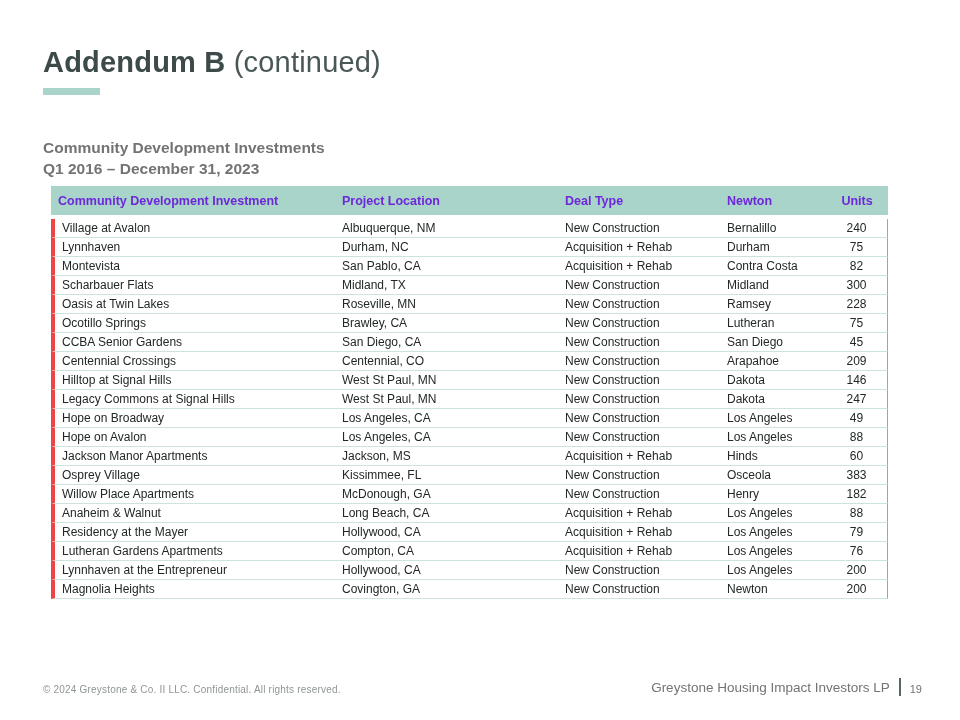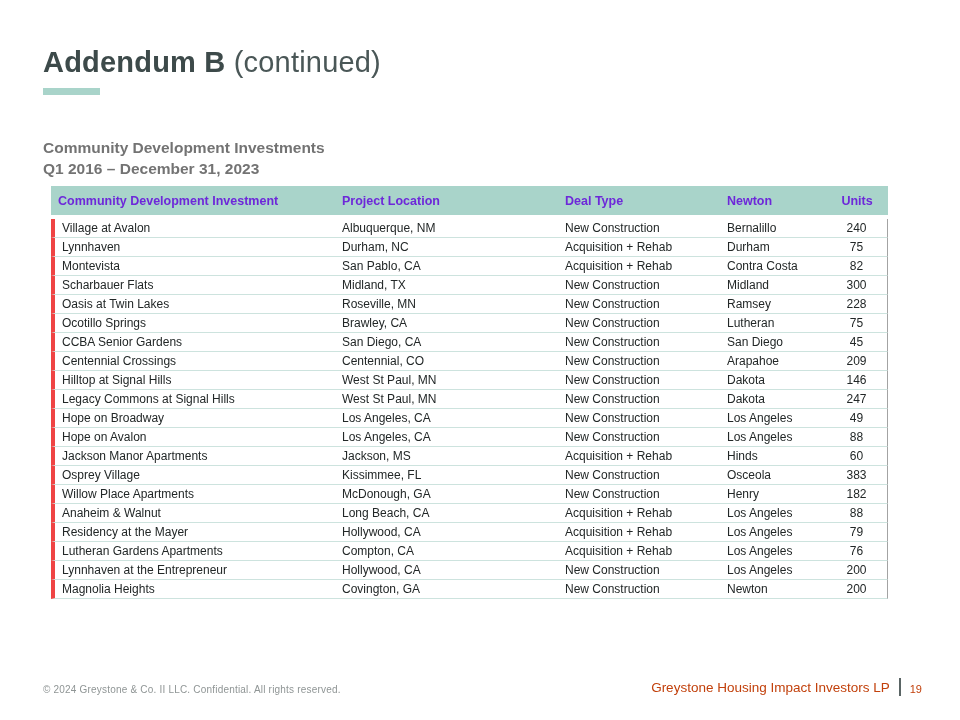--- a/index.html
+++ b/index.html
@@ -53,21 +53,21 @@
   .inv-table tbody td:first-child { border-left: 4px solid #ef4444; }
   .inv-table tbody td:last-child  { border-right: 1px solid #a3a3a3; }
   .inv-table tbody td.col-units { text-align: center; padding: 0; }
 
   .footer-left {
     position: absolute; left: 43px; top: 684px;
     font-size: 10px; color: #8f9595; letter-spacing: 0.2px;
   }
   .footer-right {
     position: absolute; right: 38px; top: 678px;
-    display: flex; align-items: center; gap: 9px; color: #c2410c;
+    display: flex; align-items: center; gap: 9px; color: #737373;
   }
   .footer-company { font-size: 13.5px; }
   .footer-sep { width: 2px; height: 18px; background: #3d4a4a; opacity: 0.85; }
   .footer-page { font-size: 11px; padding-top: 3px; }
 </style>
 </head>
 <body>
 
 <div class="slide">
 

